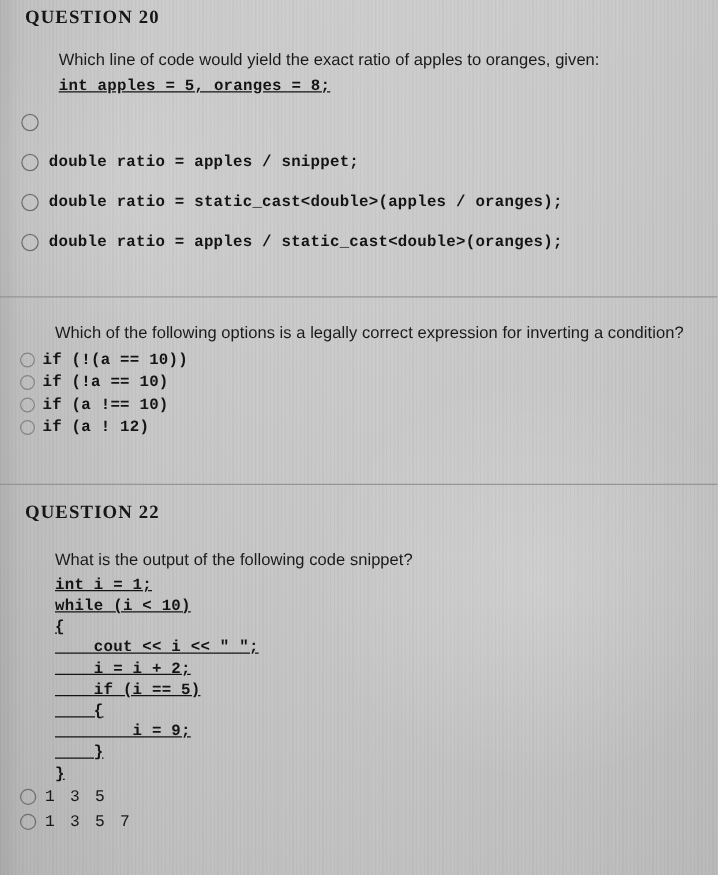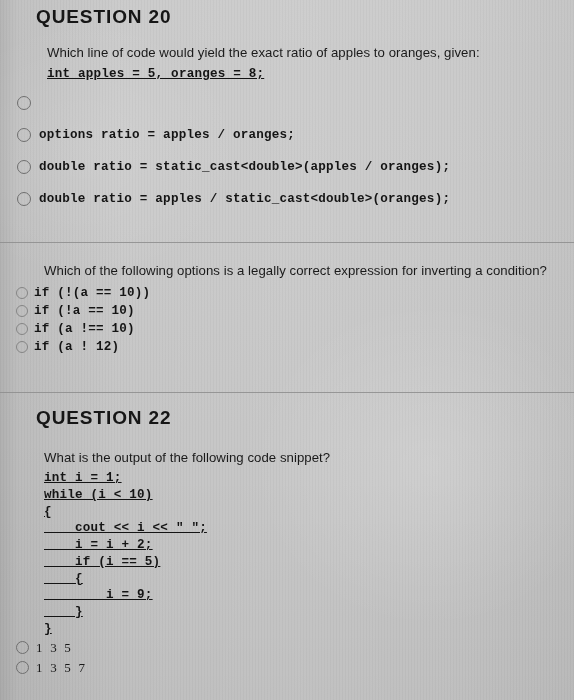--- a/index.html
+++ b/index.html
@@ -58,25 +58,26 @@
   }
 
   .divider {
     height: 0;
     border-top: 1px solid #8d8d8d;
     margin: 0;
     opacity: 0.85;
   }
 
   .q-heading {
-    font-size: 19px;
+    font-size: 15px;
     font-weight: bold;
     letter-spacing: 0.9px;
     color: #161616;
-    padding: 0 0 0 36px;
+    padding: 0 0 0 20px;
+    font-family: Liberation Serif, serif;
   }
 
   .q-body {
     padding-left: 47px;
   }
 
   .prompt {
     font-size: 13.2px;
     line-height: 1.25;
     color: #1a1a1a;
@@ -148,21 +149,21 @@
 
   
   #q22 .q-heading { padding-top: 14px; }
   #q22 .q-body { padding-left: 44px; }
   #q22 .prompt { margin-top: 21px; }
   #q22 .snippet { margin-top: 4px; }
   #q22 .options { margin-top: 0px; margin-left: -28px; }
   #q22 .option { height: 20px; }
   #q22 .radio { width: 13px; height: 13px; margin-right: 7px; }
   #q22 .opt-text {
-    font-family: Liberation Serif, serif;
+    font-family: Liberation Mono, monospace;
     font-size: 13px;
     letter-spacing: 2.2px;
     color: #181818;
     text-align: center;
   }
 </style>
 </head>
 <body>
 
 <div id="page">
@@ -174,21 +175,21 @@
     <div class="q-heading">QUESTION 20</div>
     <div class="q-body">
       <div class="prompt">Which line of code would yield the exact ratio of apples to oranges, given:</div>
       <div class="code given-code">int apples = 5, oranges = 8;</div>
       <ul class="options">
         <li class="option">
           <span class="radio"></span>
         </li>
         <li class="option">
           <span class="radio"></span>
-          <span class="opt-text">options ratio = apples / oranges;</span>
+          <span class="opt-text">double ratio = apples / snippet;</span>
         </li>
         <li class="option">
           <span class="radio"></span>
           <span class="opt-text">double ratio = static_cast&lt;double&gt;(apples / oranges);</span>
         </li>
         <li class="option">
           <span class="radio"></span>
           <span class="opt-text">double ratio = apples / static_cast&lt;double&gt;(oranges);</span>
         </li>
       </ul>

